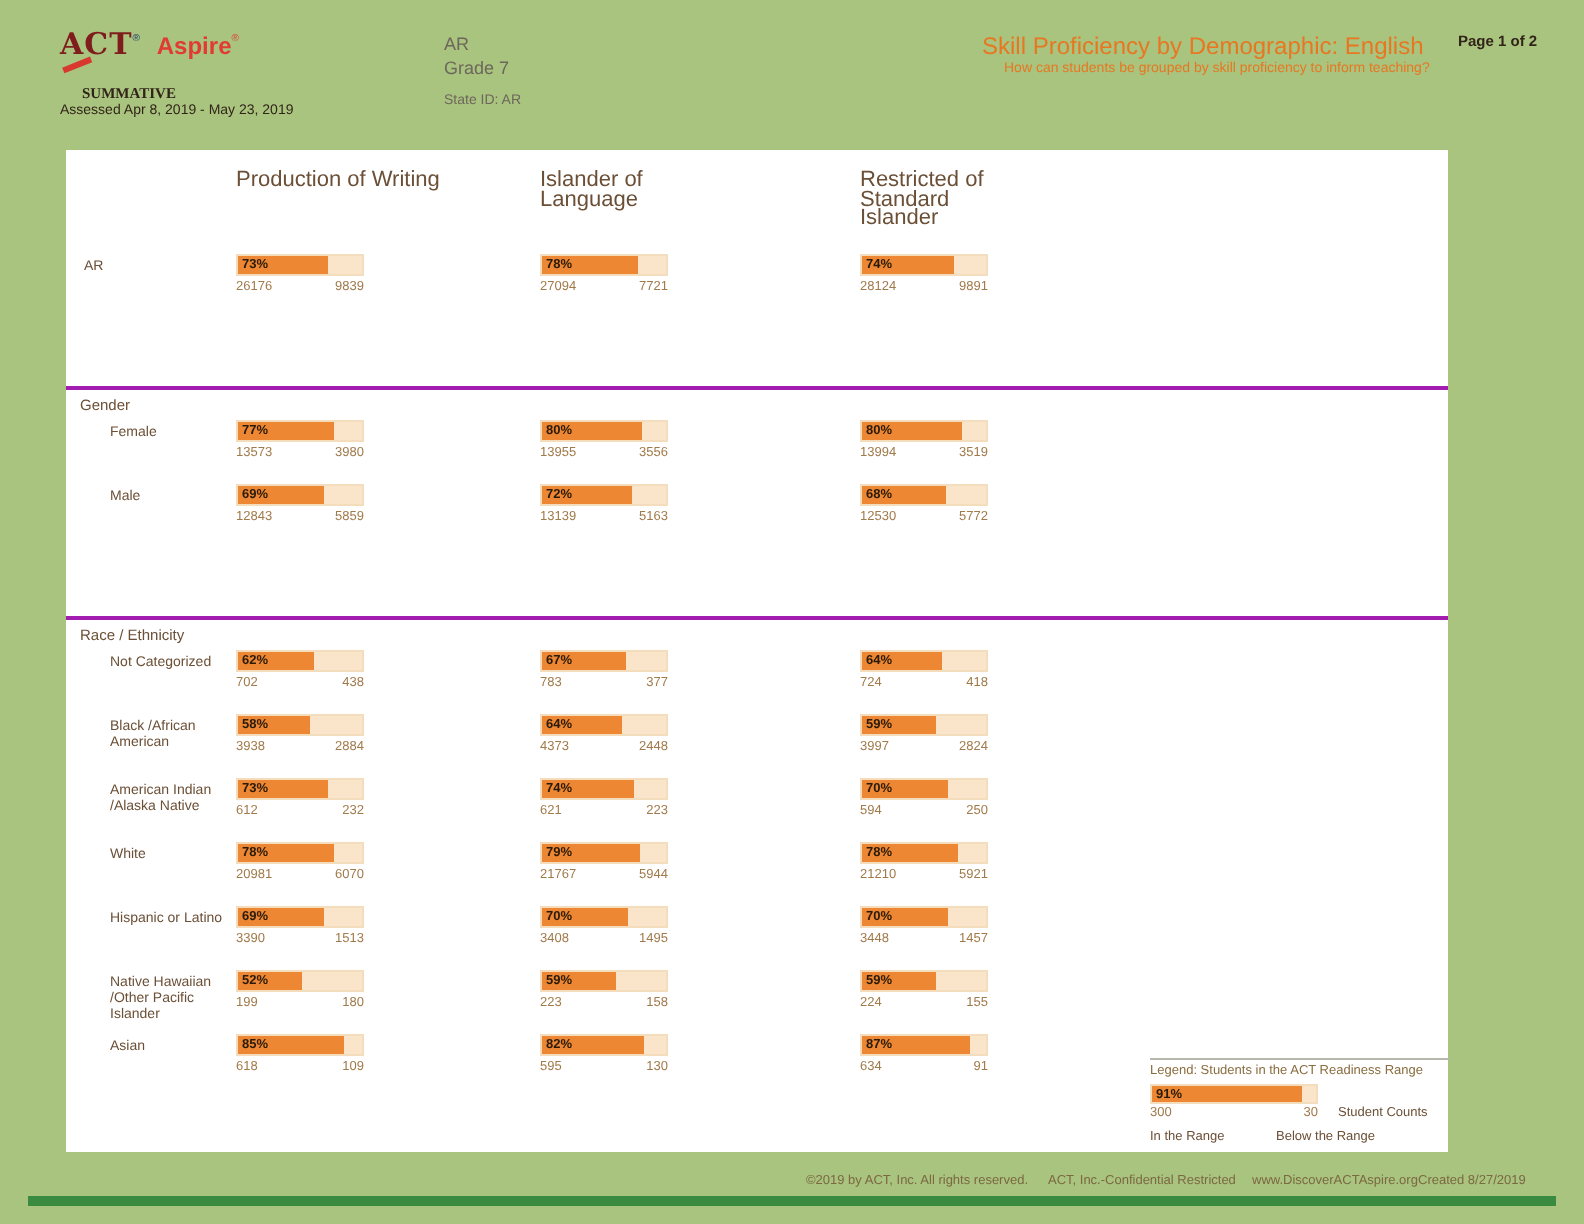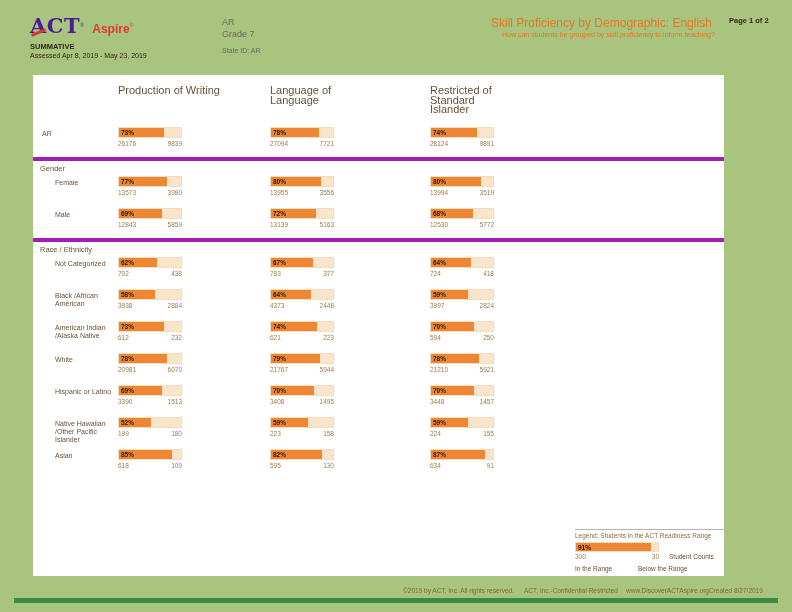--- a/index.html
+++ b/index.html
@@ -1,44 +1,44 @@
 <!DOCTYPE html>
 <html><head>
 <meta charset="utf-8">
 <style>
   html,body{margin:0;padding:0;background:#a8c47e;}
   .page{position:relative;width:792px;height:612px;background:#a8c47e;font-family:"Liberation Sans",sans-serif;overflow:hidden;}
 
   
   .logo{position:absolute;left:30px;top:13px;white-space:nowrap;}
-  .logo .act{font-family:"DejaVu Serif",serif;font-weight:bold;color:#4c1d95;font-size:21px;letter-spacing:.5px;}
+  .logo .act{font-family:"DejaVu Serif",serif;font-weight:bold;color:#7f1d1d;font-size:15px;letter-spacing:.5px;}
   .logo .reg-b{font-size:5px;color:#1e3a6e;vertical-align:super;}
   .logo .aspire{font-weight:bold;color:#e13b34;font-size:12px;margin-left:4px;}
   .logo .reg-r{font-size:5px;color:#e13b34;vertical-align:super;}
   .logo-slash{position:absolute;left:31px;top:31px;width:15px;height:2.5px;background:#d8382e;transform:rotate(-22deg);}
-  .summative{position:absolute;left:30px;top:42px;font-size:7.5px;font-weight:bold;color:#33241a;}
+  .summative{position:absolute;left:41px;top:42px;font-size:7.5px;font-weight:bold;color:#33241a;font-family:Liberation Serif, serif;}
   .assessed{position:absolute;left:30px;top:52px;font-size:7px;color:#33241a;}
   .hdr-org{position:absolute;left:222px;top:17px;font-size:9px;color:#6e675c;}
   .hdr-grade{position:absolute;left:222px;top:29px;font-size:9px;color:#6e675c;}
   .hdr-stateid{position:absolute;left:222px;top:47px;font-size:7px;color:#6e675c;}
   .title{position:absolute;left:491px;top:16px;font-size:12px;font-weight:normal;color:#e87722;}
   .subtitle{position:absolute;left:502px;top:31px;width:215px;font-size:7px;line-height:8.5px;color:#e87722;}
   .page-num{position:absolute;left:729px;top:16px;font-size:7.5px;font-weight:bold;color:#33241a;}
 
   
   .panel{position:absolute;left:33px;top:75px;width:691px;height:501px;background:#ffffff;}
   .col-head{position:absolute;top:11px;width:80px;font-size:11px;line-height:9.5px;color:#6b4f36;}
   .col-head span{display:block;}
   .col-head.h0{left:85px;width:112px;}
   .col-head.h1{left:237px;}
   .col-head.h2{left:397px;}
 
   #groups{position:absolute;left:0;top:46px;width:691px;}
   .group{position:relative;}
-  .group + .group{border-top:4px solid #a21caf;}
+  .group + .group{border-top:2px solid #a21caf;margin-top:36px;}
   .group:first-child{padding-top:4px;}
   .group-title{padding:3px 0 0 7px;height:10px;font-size:7.5px;color:#6b4f36;}
   .row{position:relative;height:32px;}
   .row-label{position:absolute;top:5px;width:66px;font-size:7px;line-height:8px;color:#6b4f36;}
   .row-label.noindent{left:9px;}
   .row-label.indent{left:22px;}
   .cell{position:absolute;top:2px;width:64px;}
   .cell.c0{left:85px;}
   .cell.c1{left:237px;}
   .cell.c2{left:397px;}
@@ -79,21 +79,21 @@
   <div class="title">Skill Proficiency by Demographic: English</div>
   <div class="subtitle">How can students be grouped by skill proficiency to inform teaching?</div>
   <div class="page-num">Page 1 of 2</div>
 
   <div class="panel">
     <div class="col-head h0">
       <span>Production of Writing</span>
         <span></span>
     </div>
     <div class="col-head h1">
-      <span>Language of</span>
+      <span>Islander of</span>
         <span>Language</span>
     </div>
     <div class="col-head h2">
       <span>Restricted of</span>
         <span>Standard Islander</span>
     </div>
 
     <div id="groups">
         <div class="group">
           <div class="row">

